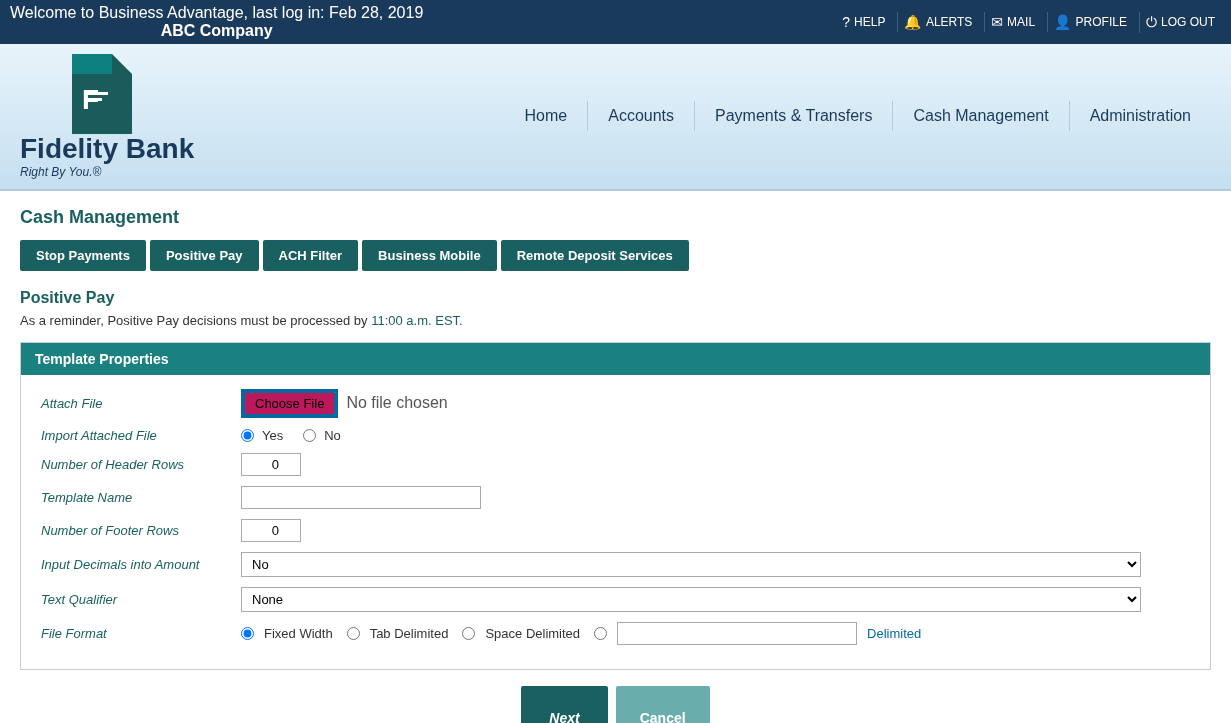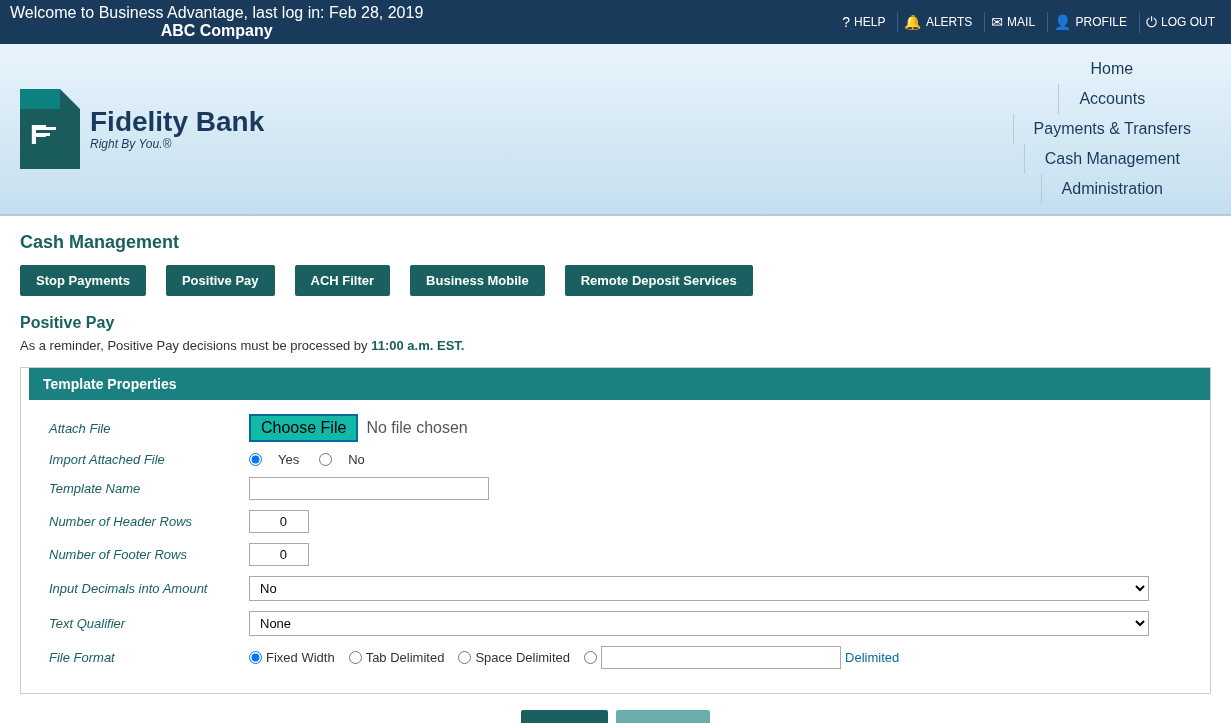--- a/index.html
+++ b/index.html
@@ -45,20 +45,21 @@
       display: flex;
       align-items: center;
       padding: 10px 20px;
       border-bottom: 2px solid #b0cde0;
       min-height: 110px;
     }
     .logo-area {
       display: flex;
       align-items: center;
       margin-right: 60px;
+      flex-direction: column;
     }
     .logo-icon {
       width: 60px;
       height: 80px;
       margin-right: 10px;
     }
     .logo-text h1 {
       font-size: 28px;
       color: #1a3a5c;
       font-weight: bold;
@@ -67,21 +68,20 @@
     .logo-text p {
       font-size: 12px;
       color: #1a3a5c;
       font-style: italic;
     }
     .main-nav {
       display: flex;
       align-items: center;
       gap: 0;
       margin-left: auto;
-      flex-direction: column;
     }
     .main-nav a {
       color: #1a3a5c;
       text-decoration: none;
       font-size: 16px;
       padding: 6px 20px;
       border-left: 1px solid #b0cde0;
       cursor: pointer;
     }
     .main-nav a:first-child { border-left: none; }
@@ -93,21 +93,21 @@
     .section-title {
       font-size: 18px;
       color: #1a6060;
       font-weight: bold;
       margin-bottom: 12px;
     }
 
     
     .tab-buttons {
       display: flex;
-      gap: 20px;
+      gap: 4px;
       margin-bottom: 18px;
     }
     .tab-btn {
       background: #1a6060;
       color: #fff;
       border: none;
       padding: 8px 16px;
       font-size: 13px;
       font-weight: bold;
       cursor: pointer;
@@ -119,34 +119,33 @@
       font-size: 16px;
       color: #1a6060;
       font-weight: bold;
       margin-bottom: 6px;
     }
     .reminder-text {
       font-size: 13px;
       color: #333;
       margin-bottom: 14px;
     }
-    .reminder-text .time { color: #1a6060; font-weight: bold; }
+    .reminder-text .time { color: #1a6060; font-weight: normal; }
 
     
     .form-card-title {
       font-size: 15px;
       font-weight: bold;
       color: #222;
       margin-bottom: 4px;
       padding-left: 2px;
     }
     .template-section {
       border: 1px solid #ccc;
       margin-bottom: 16px;
-      padding-left: 8px;
     }
     .template-header {
       background: #1a8080;
       color: #fff;
       padding: 8px 14px;
       font-size: 14px;
       font-weight: bold;
     }
     .template-body {
       padding: 14px 20px;
@@ -163,39 +162,39 @@
       flex-shrink: 0;
       font-style: italic;
     }
     .form-control {
       display: flex;
       align-items: center;
       gap: 8px;
       flex: 1;
     }
     .file-btn {
-      background: #14b8a6;
-      border: 2px solid #0369a1;
+      background: #be185d;
+      border: 4px solid #0369a1;
       padding: 3px 10px;
-      font-size: 16px;
+      font-size: 13px;
       cursor: pointer;
     }
     .file-no-chosen {
       color: #555;
       font-size: 16px;
     }
     .radio-group {
       display: flex;
       align-items: center;
       gap: 20px;
     }
     .radio-label {
       display: flex;
       align-items: center;
-      gap: 16px;
+      gap: 8px;
       color: #333;
       font-size: 13px;
       cursor: pointer;
     }
     input[type="text"] {
       border: 1px solid #aaa;
       padding: 3px 6px;
       font-size: 13px;
       width: 240px;
     }
@@ -218,21 +217,21 @@
       flex: 1;
       display: flex;
       align-items: center;
     }
     .file-format-group {
       display: flex;
       align-items: center;
       gap: 14px;
       flex-wrap: wrap;
     }
-    .file-format-group .radio-label { gap: 4px; }
+    .file-format-group .radio-label { gap: 10px; }
     .delimited-input {
       border: 1px solid #aaa;
       padding: 3px 6px;
       width: 60px;
       font-size: 13px;
     }
     .delimited-label {
       color: #0369a1;
       font-size: 13px;
     }
@@ -362,30 +361,30 @@
             </label>
             <label class="radio-label">
               <input type="radio" name="import_attached" value="no" style="">
               <span>No</span>
             </label>
           </div>
         </div>
       </div>
 
       <div class="form-row">
+        <div class="form-label">Number of Header Rows</div>
+        <div class="form-control">
+          <input type="number" value="0" style="">
+        </div>
+      </div>
+
+      <div class="form-row">
         <div class="form-label">Template Name</div>
         <div class="form-control">
           <input type="text" value="" style="">
-        </div>
-      </div>
-
-      <div class="form-row">
-        <div class="form-label">Number of Header Rows</div>
-        <div class="form-control">
-          <input type="number" value="0" style="">
         </div>
       </div>
 
       <div class="form-row">
         <div class="form-label">Number of Footer Rows</div>
         <div class="form-control">
           <input type="number" value="0" style="">
         </div>
       </div>
 

